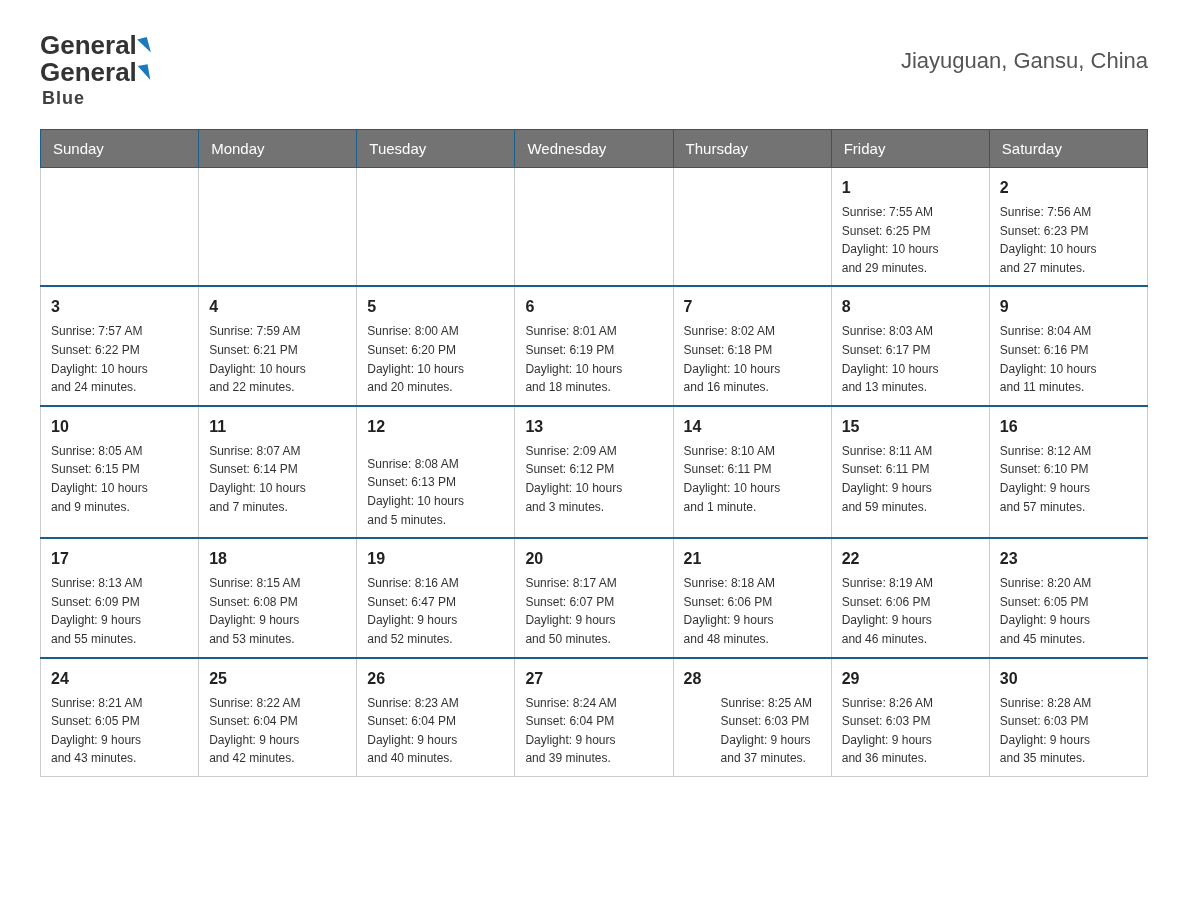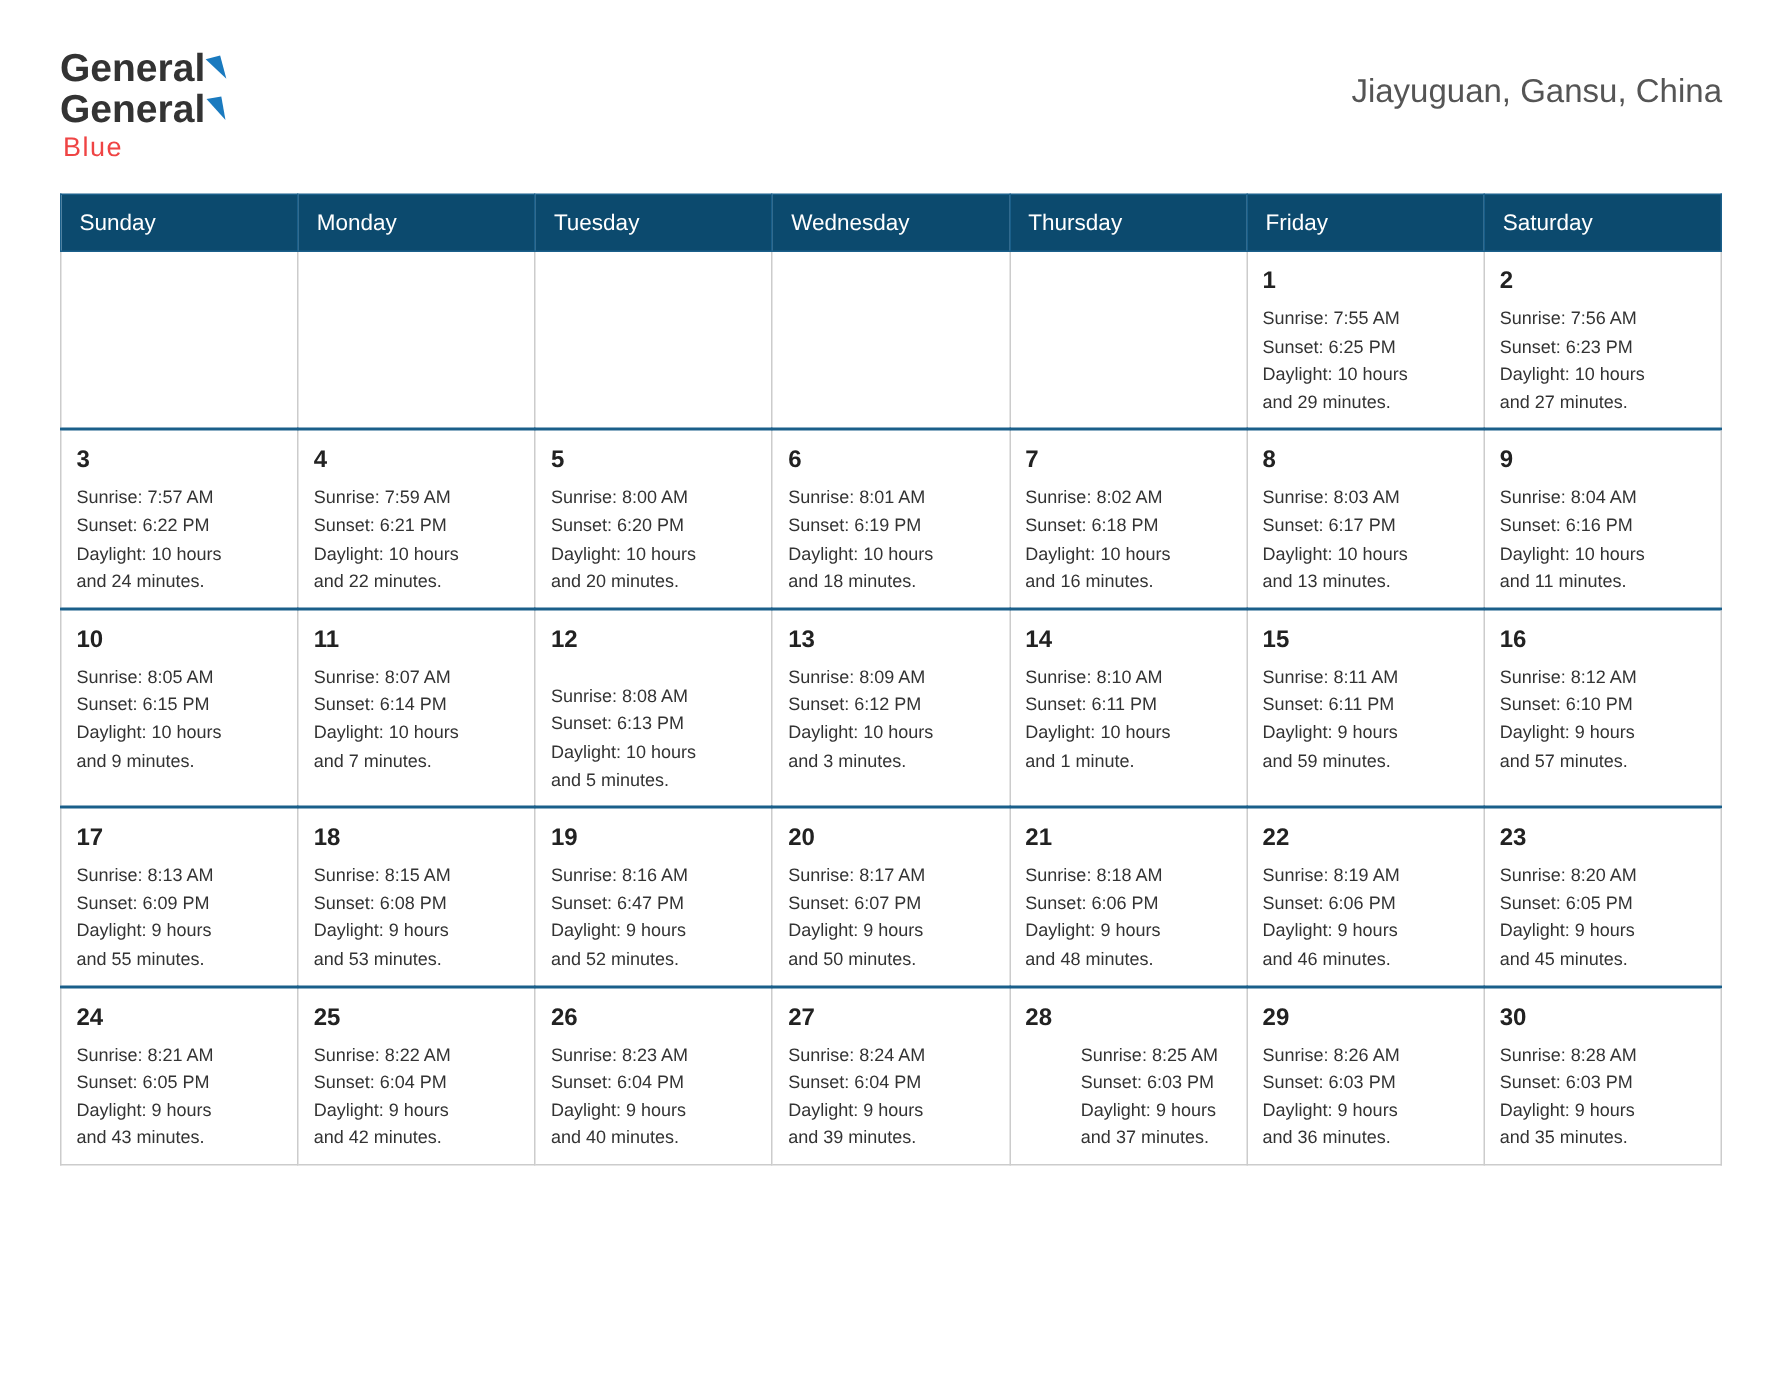--- a/index.html
+++ b/index.html
@@ -34,22 +34,22 @@
       height: 0;
       border-left: 10px solid transparent;
       border-right: 0px solid transparent;
       border-top: 16px solid #1a7abf;
       margin-left: 2px;
       transform: rotate(-15deg);
       display: inline-block;
     }
     .logo-underline {
       font-size: 18px;
-      color: #ef4444;
-      font-weight: normal;
+      color: #404040;
+      font-weight: bold;
       margin-left: 2px;
       letter-spacing: 1px;
     }
     .title-section {
       text-align: right;
     }
     .month-title {
       font-size: 52px;
       font-weight: bold;
       color: #222;
@@ -59,21 +59,21 @@
       font-size: 22px;
       color: #555;
       margin-top: 18px;
     }
     .calendar {
       width: 100%;
       border-collapse: collapse;
       border: 1px solid #aaa;
     }
     .calendar th {
-      background-color: #0c4a6e;
+      background-color: #737373;
       color: #fff;
       text-align: left;
       padding: 10px 12px;
       font-size: 15px;
       font-weight: normal;
       border: 1px solid #1a5f8a;
     }
     .calendar td {
       vertical-align: top;
       padding: 8px 10px;
@@ -225,21 +225,21 @@
         </td>
         <td>
           <span class="day-number">12</span>
           <div class="day-info" style="white-space: pre-line; margin-top: 16px;">Sunrise: 8:08 AM
 Sunset: 6:13 PM
 Daylight: 10 hours
 and 5 minutes.</div>
         </td>
         <td>
           <span class="day-number">13</span>
-          <div class="day-info" style="white-space: pre-line;">Sunrise: 8:09 AM
+          <div class="day-info" style="white-space: pre-line;">Sunrise: 2:09 AM
 Sunset: 6:12 PM
 Daylight: 10 hours
 and 3 minutes.</div>
         </td>
         <td>
           <span class="day-number">14</span>
           <div class="day-info" style="white-space: pre-line;">Sunrise: 8:10 AM
 Sunset: 6:11 PM
 Daylight: 10 hours
 and 1 minute.</div>

